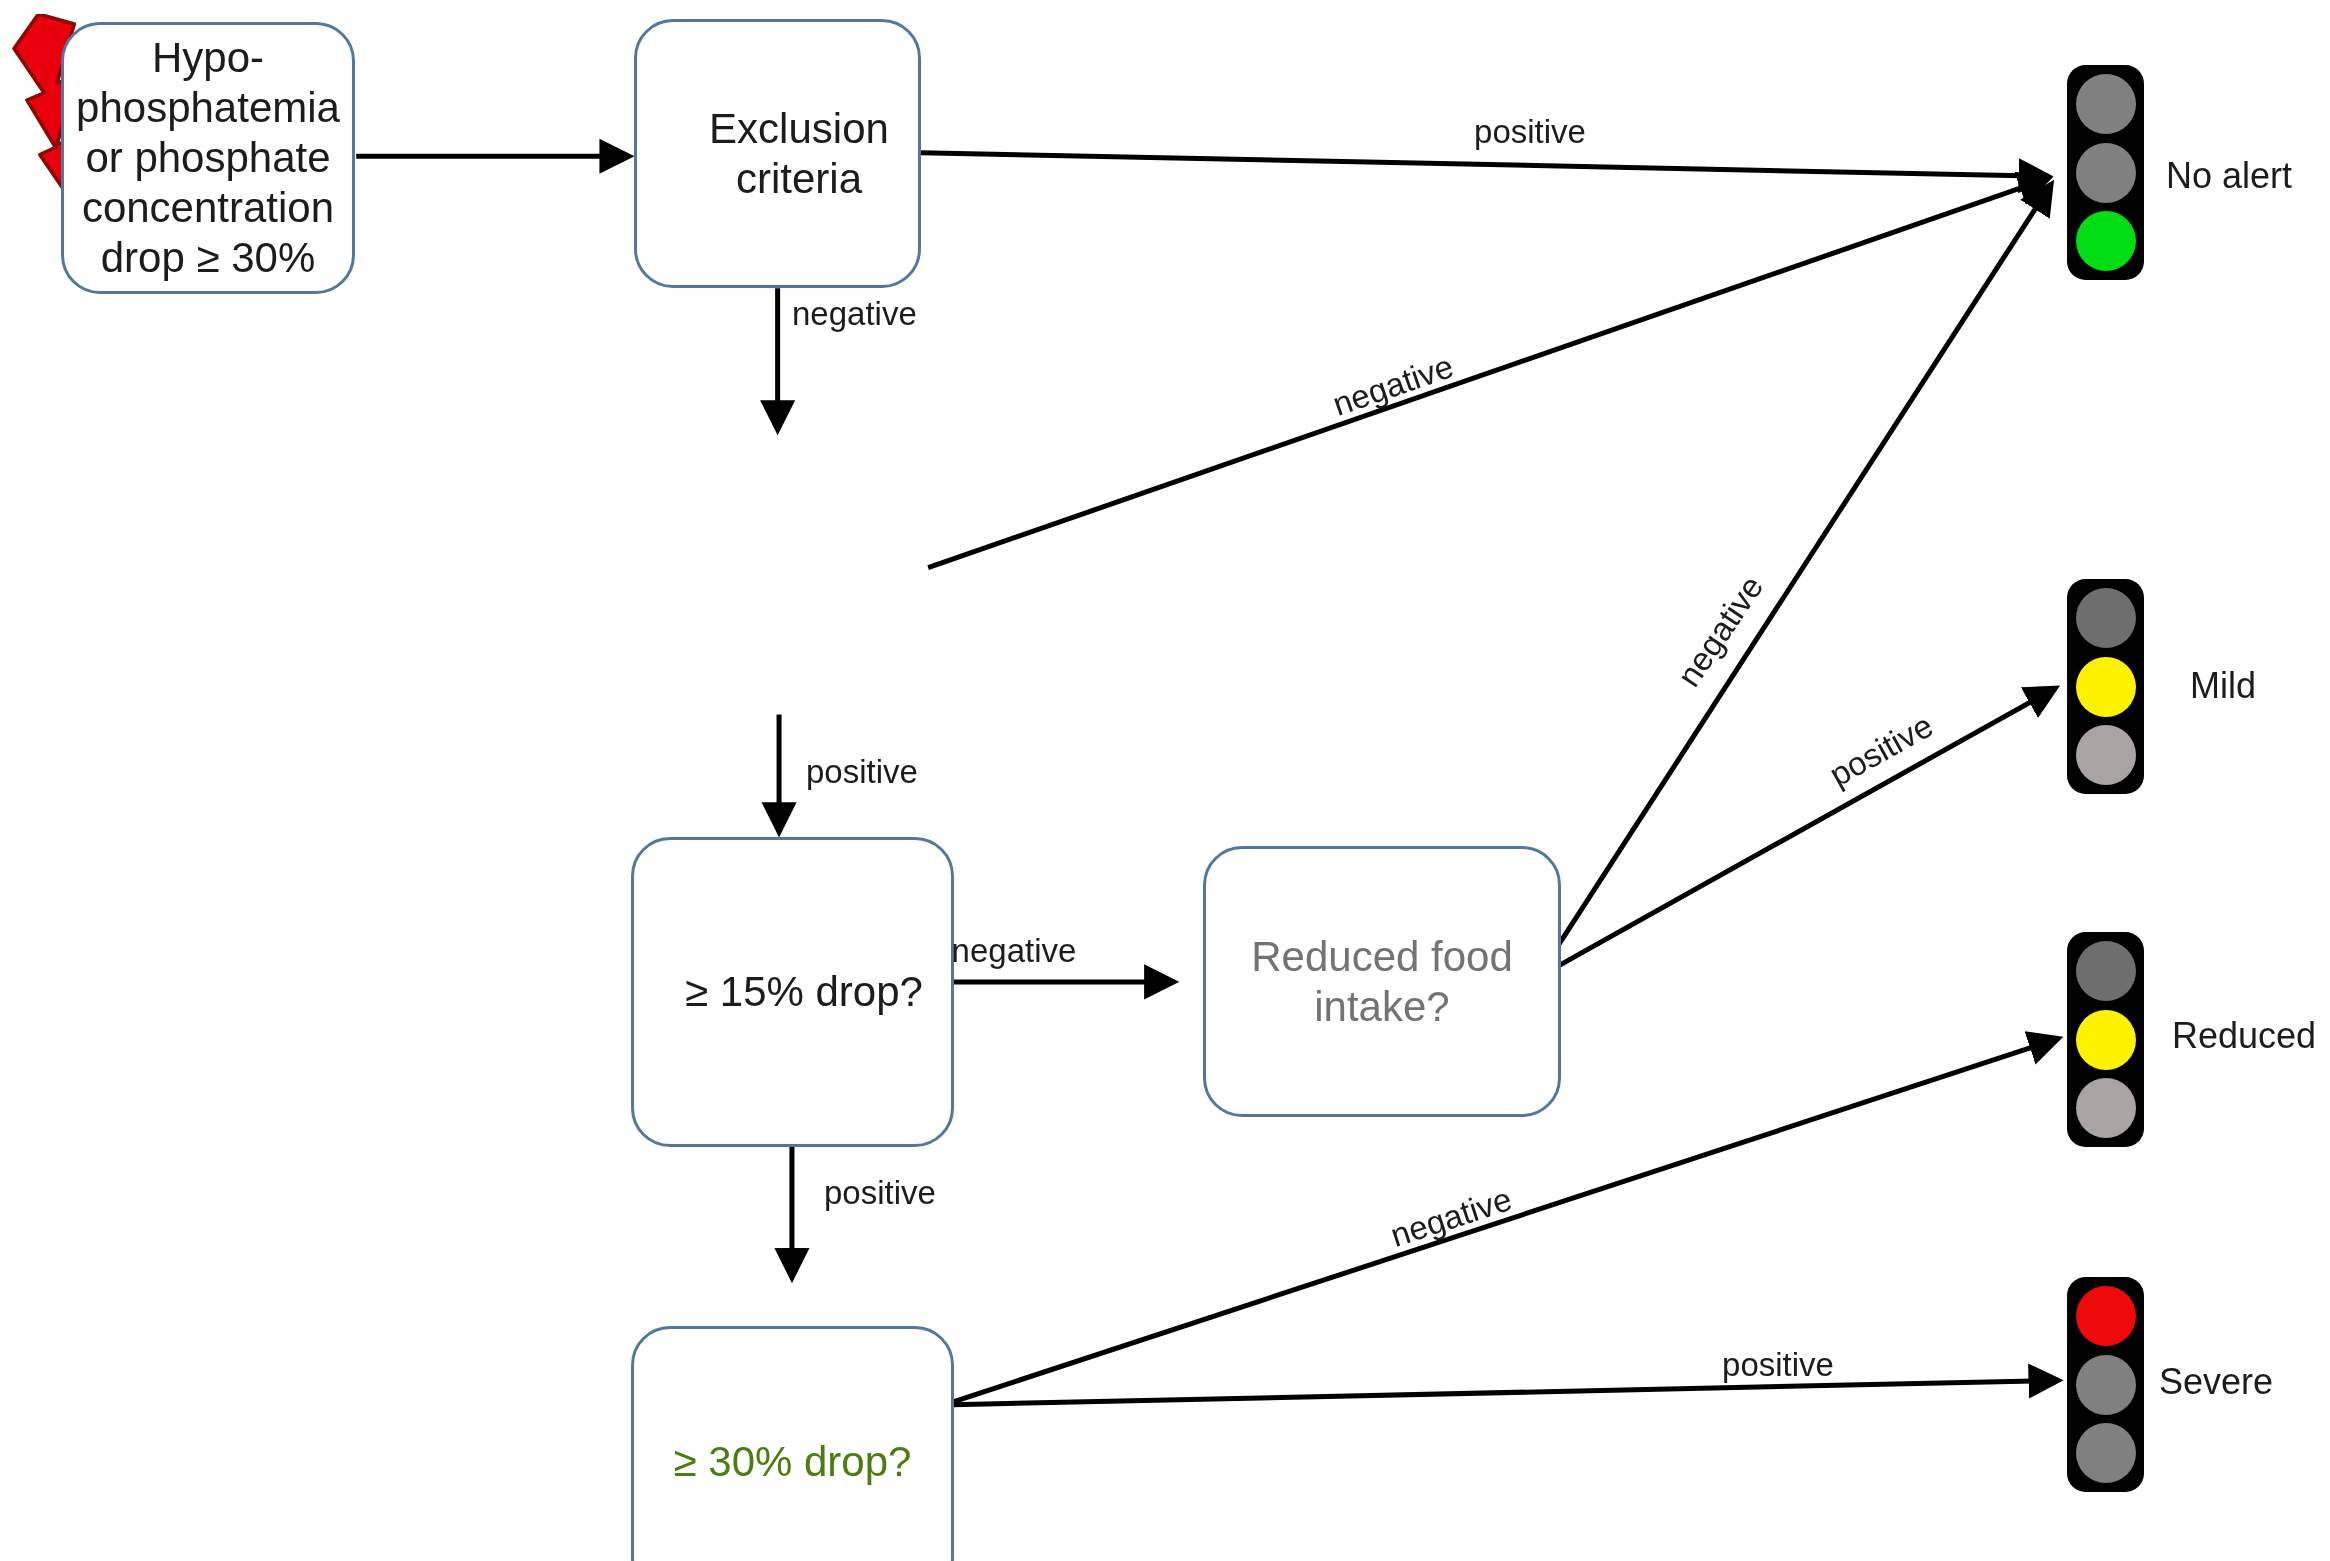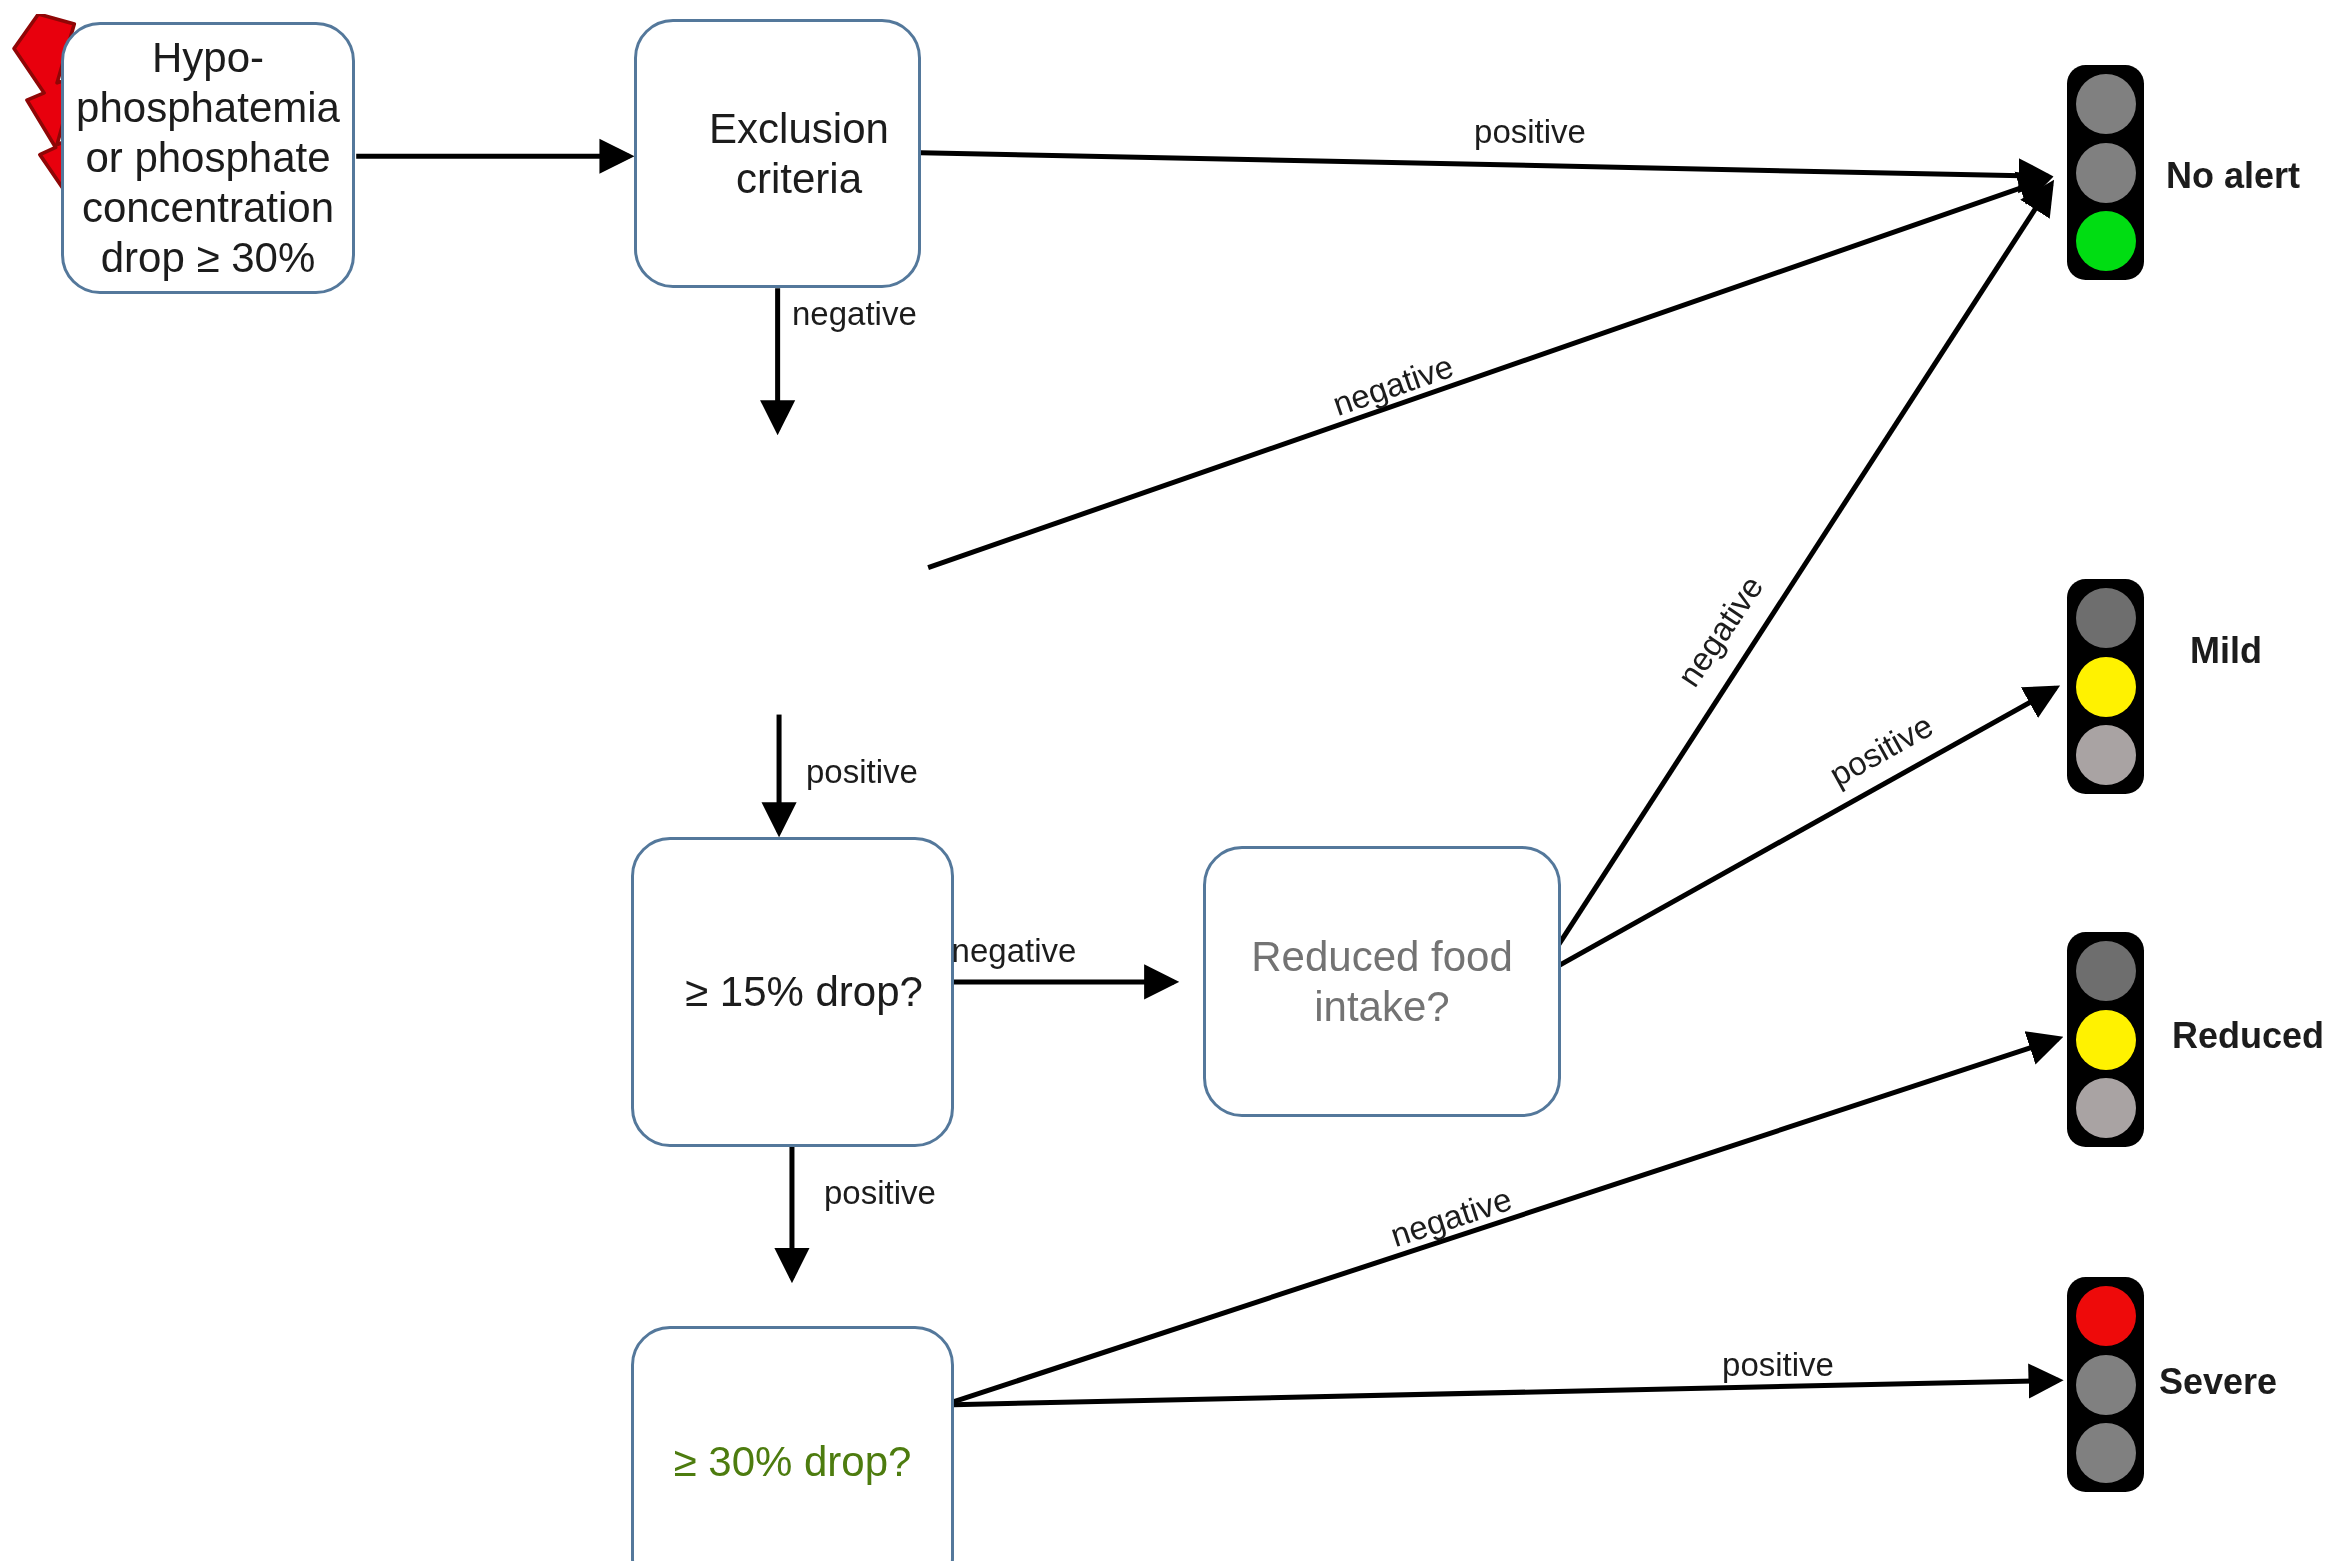--- a/index.html
+++ b/index.html
@@ -27,23 +27,23 @@
   .l-d30-neg   {left:1451px;top:1217px;transform:translate(-50%,-50%) rotate(-18deg);}
   .l-d30-pos   {left:1778px;top:1364px;transform:translate(-50%,-50%);}
   .tlight{position:absolute;left:2067px;width:77px;height:215px;border-radius:18.6px;
           display:flex;flex-direction:column;align-items:center;justify-content:space-between;
           padding:8.6px 0;box-sizing:border-box;}
   .tl-noalert {top:65px;}
   .tl-mild    {top:579px;}
   .tl-moderate{top:932px;}
   .tl-severe  {top:1277px;}
   .bulb{width:60px;height:60px;border-radius:50%;}
-  .tllabel{position:absolute;font-size:36px;white-space:nowrap;transform:translateY(-50%);font-weight:bold;}
+  .tllabel{position:absolute;font-size:36px;white-space:nowrap;transform:translateY(-50%);}
   .t-noalert {left:2166px;top:176px;}
-  .t-mild    {left:2190px;top:651px;}
+  .t-mild    {left:2190px;top:686px;}
   .t-moderate{left:2172px;top:1036px;}
   .t-severe  {left:2159px;top:1382px;}
   .bolt{position:absolute;left:10.8px;top:14.3px;width:90px;height:226px;}
 </style>
 </head>
 <body>
 
 <div class="canvas">
 
   <svg class="edges" viewBox="0 0 3251 2178" xmlns="http://www.w3.org/2000/svg">

